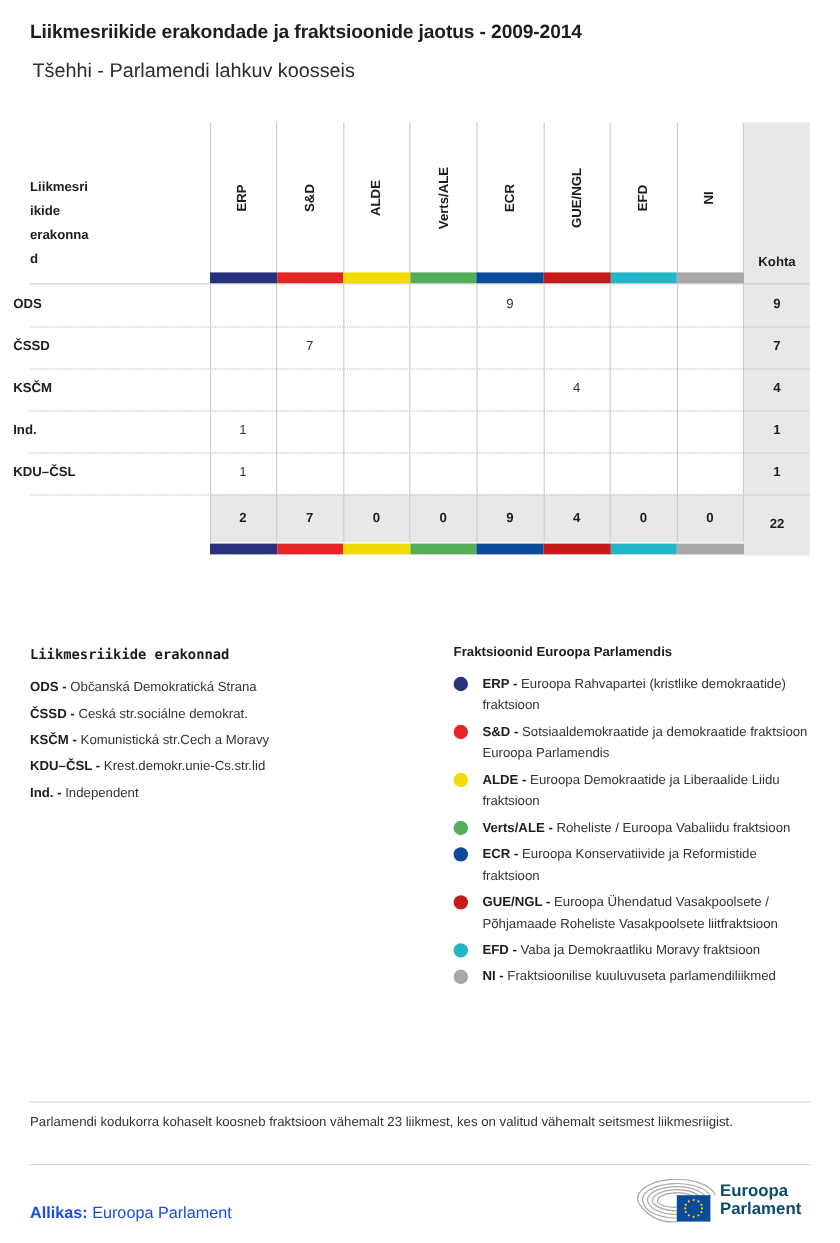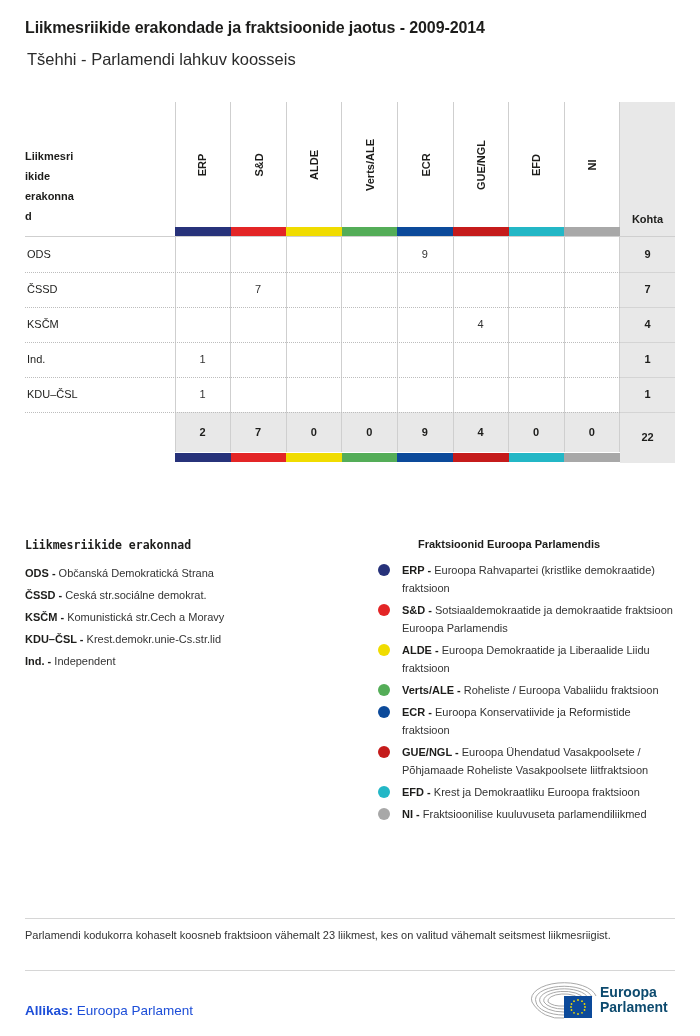--- a/index.html
+++ b/index.html
@@ -13,33 +13,33 @@
     #table { position: absolute; left: 0; top: 0; width: 700px; height: 470px; }
     .vline { position: absolute; width: 1px; background: #cfcfcf; }
     .hline-solid { position: absolute; height: 1px; background: #cfcfcf; }
     .hline-dot { position: absolute; height: 0; border-top: 1px dotted #bdbdbd; }
     .colhead { position: absolute; top: 102px; height: 125px; display: flex; align-items: center; justify-content: center; }
     .colhead span { display: inline-block; transform: rotate(-90deg); white-space: nowrap; font-size: 11px; font-weight: bold; color: #1d1d1b; }
     .colorbar { position: absolute; height: 9px; }
     .rowhead-label { position: absolute; left: 25px; top: 146px; width: 70px; font-size: 11px; font-weight: bold; line-height: 20px; color: #1d1d1b; }
     .kohta-bg { position: absolute; left: 620px; top: 102px; width: 55px; height: 361px; background: #e8e8e8; }
     .kohta-label { position: absolute; left: 620px; top: 213px; width: 55px; text-align: center; font-size: 11px; font-weight: bold; }
-    .rowlabel { position: absolute; left: 27px; font-size: 11px; font-weight: normal; color: #1d1d1b; }
+    .rowlabel { position: absolute; left: 11px; font-size: 11px; font-weight: bold; color: #1d1d1b; }
     .cell { position: absolute; width: 55px; text-align: center; font-size: 11px; color: #333; }
     .rowtotal { position: absolute; left: 620px; width: 55px; text-align: center; font-size: 11px; font-weight: bold; }
     .totals-bg { position: absolute; left: 175px; top: 412px; width: 445px; height: 40px; background: #e8e8e8; }
     .coltotal { position: absolute; width: 55px; text-align: center; font-size: 11px; font-weight: bold; top: 426px; }
     .grandtotal { position: absolute; left: 620px; top: 431px; width: 55px; text-align: center; font-size: 11px; font-weight: bold; }
 
     
     .leg-left-title { position: absolute; left: 25px; top: 538px; font-family: "DejaVu Sans Mono", monospace; font-weight: bold; font-size: 11.5px; color: #1d1d1b; }
     .leg-left { position: absolute; left: 25px; top: 562px; width: 330px; }
     .leg-left .item { font-size: 11px; line-height: 22px; color: #333; }
     .leg-left .item b { color: #1d1d1b; }
-    .leg-right-title { position: absolute; left: 378px; top: 538px; font-size: 11px; font-weight: bold; color: #1d1d1b; margin-left: 40px; }
+    .leg-right-title { position: absolute; left: 378px; top: 538px; font-size: 11px; font-weight: bold; color: #1d1d1b; }
     .leg-right { position: absolute; left: 378px; top: 561px; width: 300px; }
     .leg-right .item { position: relative; padding-left: 24px; font-size: 11px; line-height: 18px; color: #333; margin-bottom: 4px; }
     .leg-right .item b { color: #1d1d1b; }
     .leg-right .dot { position: absolute; left: 0; top: 3px; width: 12px; height: 12px; border-radius: 50%; }
 
     .sep { position: absolute; left: 25px; width: 650px; height: 1px; background: #d6d6d6; }
     .note { position: absolute; left: 25px; top: 926px; width: 620px; font-size: 11px; line-height: 18px; color: #333; }
     .source { position: absolute; left: 25px; top: 1003px; font-size: 13.5px; color: #1d4ed8; }
     .source b { font-weight: bold; }
 
@@ -168,21 +168,21 @@
   </div>
 
 <div class="leg-right-title">Fraktsioonid Euroopa Parlamendis</div>
 <div class="leg-right" id="leg-right">
     <div class="item"><span class="dot" style="background: rgb(39, 50, 122);"></span><b>ERP -</b><span> Euroopa Rahvapartei (kristlike demokraatide) fraktsioon</span></div>
     <div class="item"><span class="dot" style="background: rgb(227, 37, 38);"></span><b>S&amp;D -</b><span> Sotsiaaldemokraatide ja demokraatide fraktsioon Euroopa Parlamendis</span></div>
     <div class="item"><span class="dot" style="background: rgb(240, 220, 0);"></span><b>ALDE -</b><span> Euroopa Demokraatide ja Liberaalide Liidu fraktsioon</span></div>
     <div class="item"><span class="dot" style="background: rgb(84, 173, 88);"></span><b>Verts/ALE -</b><span> Roheliste / Euroopa Vabaliidu fraktsioon</span></div>
     <div class="item"><span class="dot" style="background: rgb(12, 74, 154);"></span><b>ECR -</b><span> Euroopa Konservatiivide ja Reformistide fraktsioon</span></div>
     <div class="item"><span class="dot" style="background: rgb(197, 27, 27);"></span><b>GUE/NGL -</b><span> Euroopa Ühendatud Vasakpoolsete / Põhjamaade Roheliste Vasakpoolsete liitfraktsioon</span></div>
-    <div class="item"><span class="dot" style="background: rgb(35, 183, 198);"></span><b>EFD -</b><span> Krest ja Demokraatliku Euroopa fraktsioon</span></div>
+    <div class="item"><span class="dot" style="background: rgb(35, 183, 198);"></span><b>EFD -</b><span> Vaba ja Demokraatliku Moravy fraktsioon</span></div>
     <div class="item"><span class="dot" style="background: rgb(168, 168, 168);"></span><b>NI -</b><span> Fraktsioonilise kuuluvuseta parlamendiliikmed</span></div>
   </div>
 
 <div class="sep" style="top:918px"></div>
 <div class="note">Parlamendi kodukorra kohaselt koosneb fraktsioon vähemalt 23 liikmest, kes on valitud vähemalt seitsmest liikmesriigist.</div>
 <div class="sep" style="top:970px"></div>
 
 <div class="source">
   <b>Allikas:</b>
   <span>Euroopa Parlament</span>

